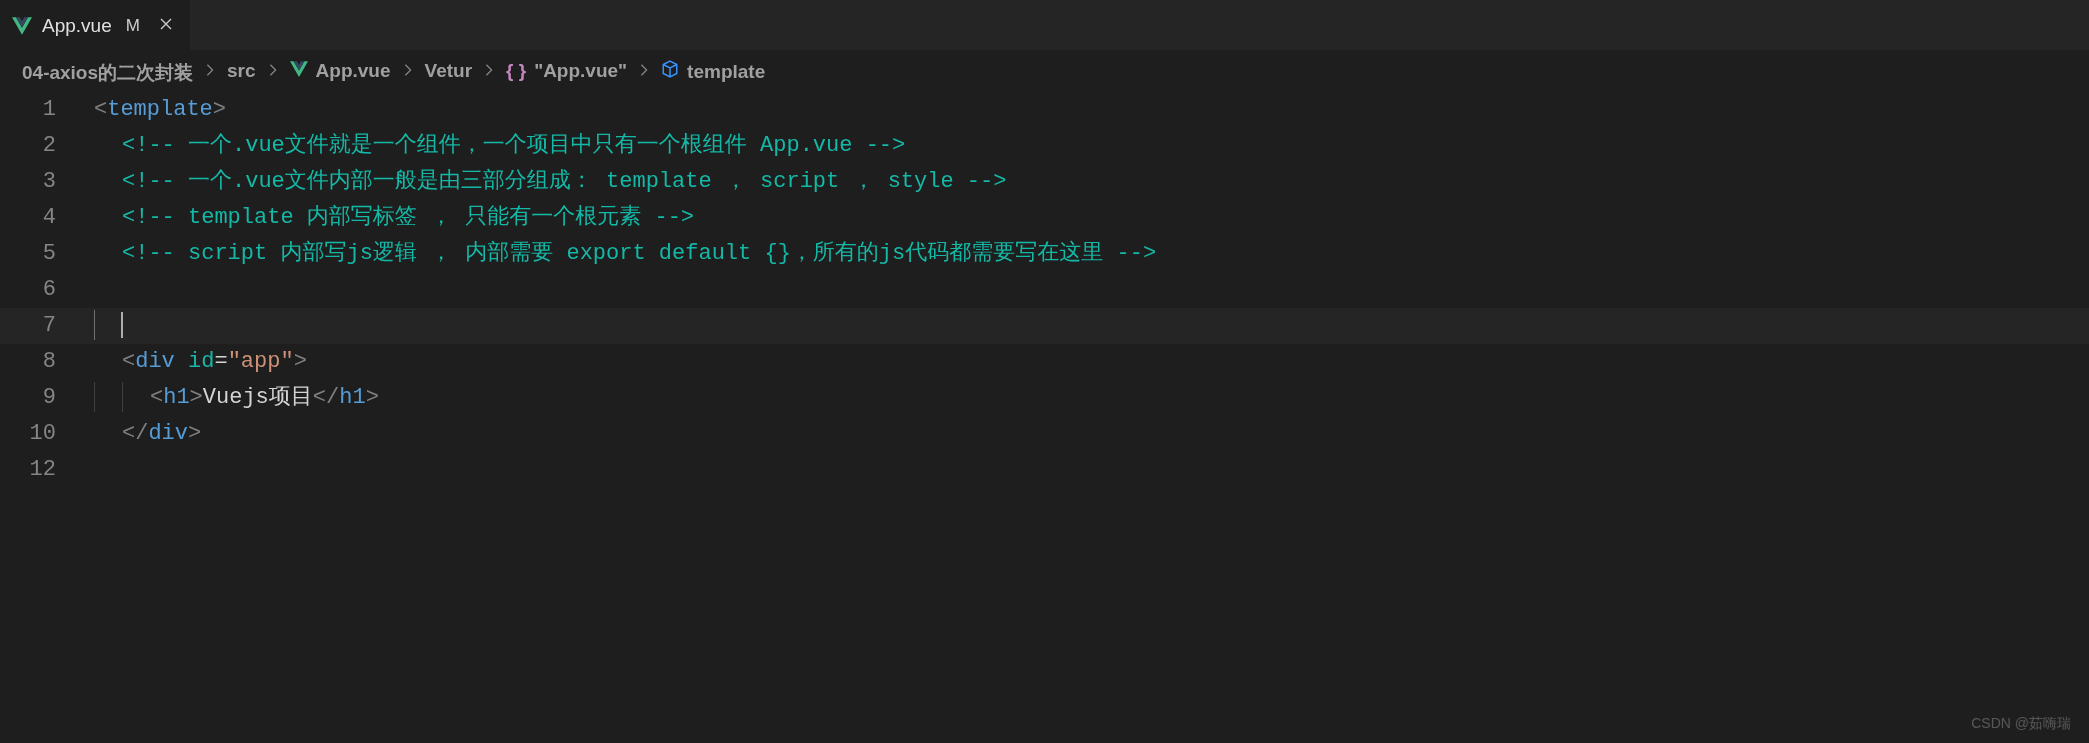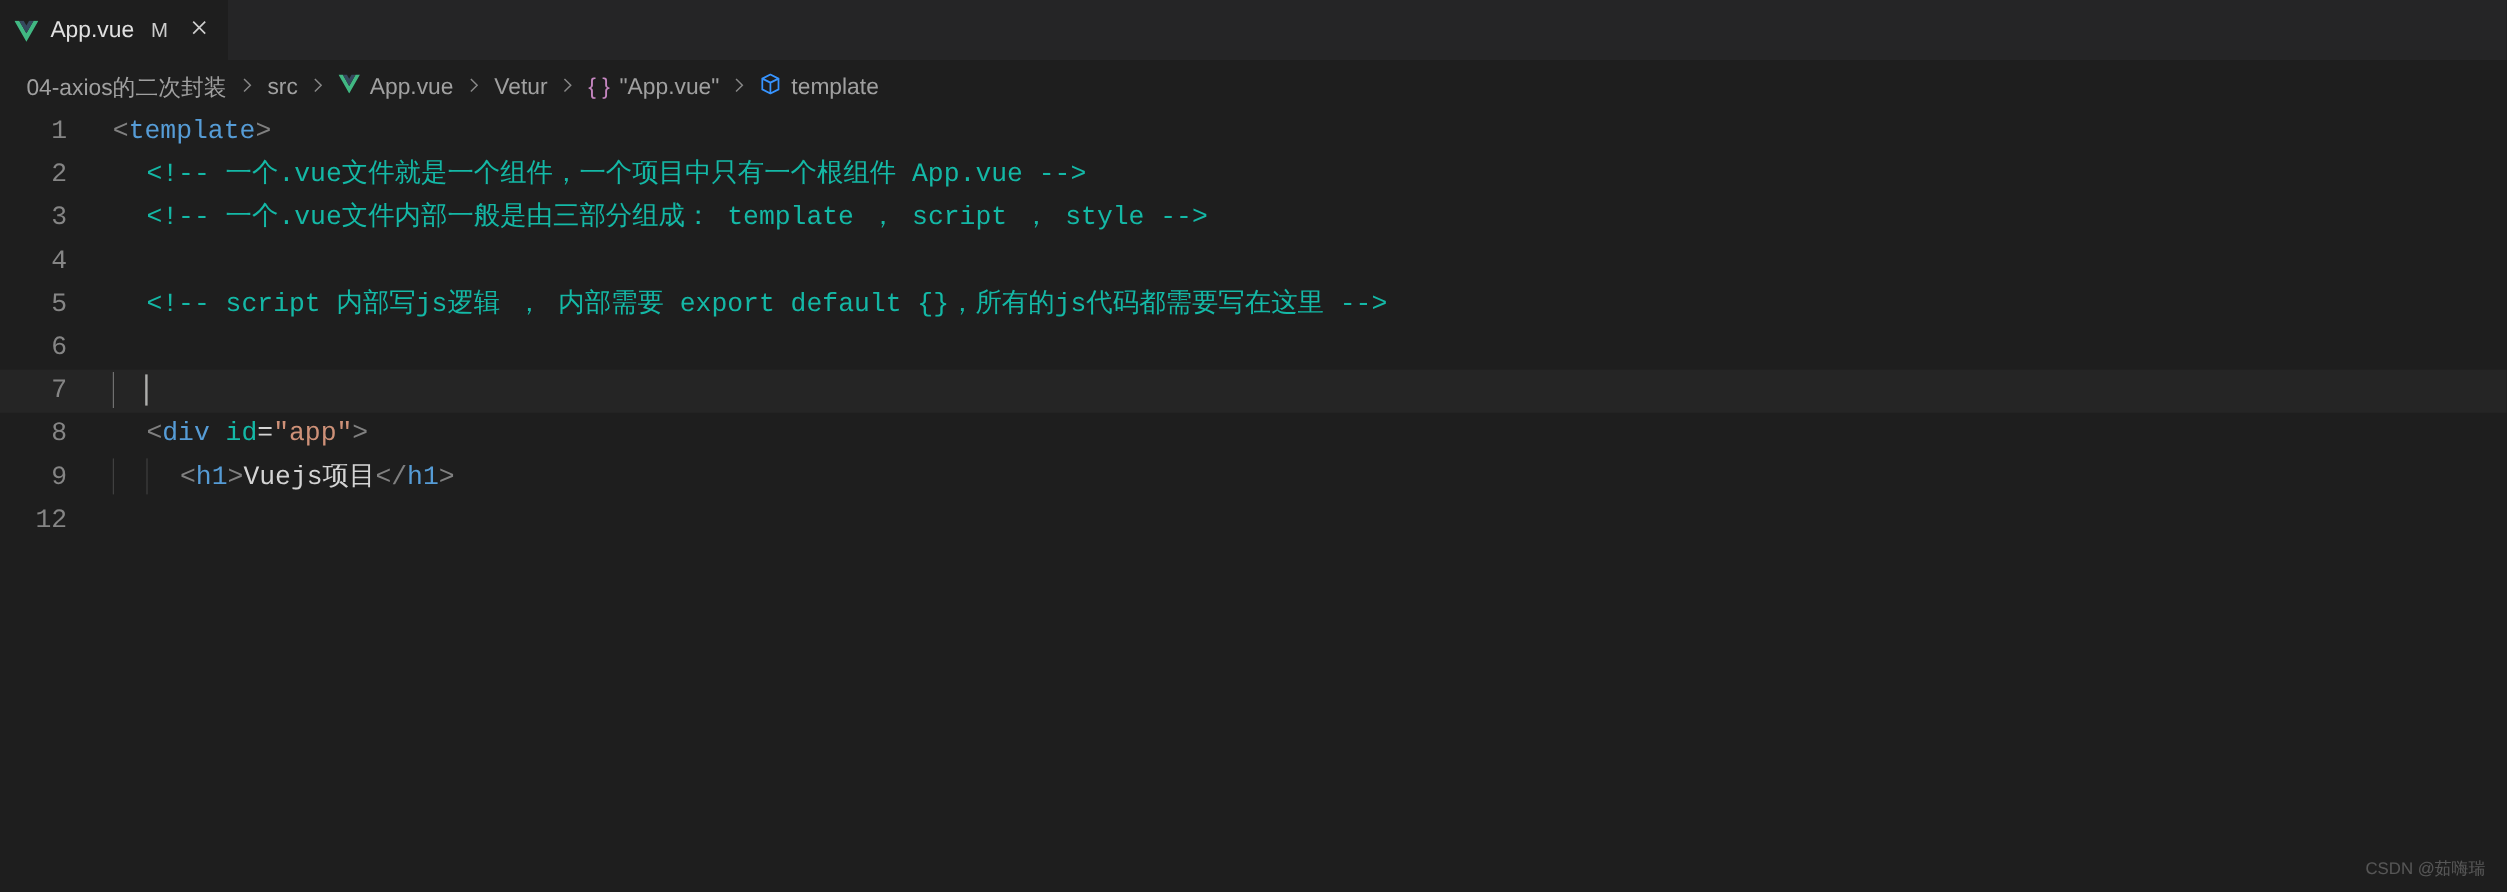--- a/index.html
+++ b/index.html
@@ -35,27 +35,28 @@
     font-size: 17px;
     padding-left: 4px;
   }
   .close-icon {
     color: #ccc;
     padding-left: 8px;
     padding-right: 4px;
   }
   .breadcrumb {
     display: flex;
-    align-items: center;
+    align-items: flex-start;
     flex-wrap: wrap;
     padding: 10px 22px 6px;
     font-family: -apple-system, BlinkMacSystemFont, 'Segoe UI', sans-serif;
     font-size: 19px;
     color: #a0a0a0;
     gap: 10px;
+    font-weight: bold;
   }
   .breadcrumb .sep { color: #888; }
   .breadcrumb .item { display: flex; align-items: center; gap: 8px; }
   .brace-icon { color: #c586c0; }
   .editor {
     position: relative;
     font-size: 22px;
     line-height: 36px;
   }
   .line {
@@ -199,20 +200,21 @@
       <div class="code"><span class="indent-space"></span><span class="c-cmt">&lt;!-- 一个.vue文件就是一个组件，一个项目中只有一个根组件 App.vue --&gt;</span></div>
     </div>
     <div class="line">
       <div class="gutter">3</div>
       <div class="marker changed"></div>
       <div class="code"><span class="indent-space"></span><span class="c-cmt">&lt;!-- 一个.vue文件内部一般是由三部分组成： template ， script ， style --&gt;</span></div>
     </div>
     <div class="line">
       <div class="gutter">4</div>
       <div class="marker changed"></div>
+      <div class="code"><span class="indent-space"></span><span class="c-cmt">&lt;!-- template 内部写标签 ， 只能有一个根元素 --&gt;</span></div>
     </div>
     <div class="line">
       <div class="gutter">5</div>
       <div class="marker changed"></div>
       <div class="code"><span class="indent-space"></span><span class="c-cmt">&lt;!-- script 内部写js逻辑 ， 内部需要 export default {}，所有的js代码都需要写在这里 --&gt;</span></div>
     </div>
     <div class="line">
       <div class="gutter">6</div>
       <div class="marker changed"></div>
     </div>
@@ -225,19 +227,24 @@
       <div class="gutter">8</div>
       <div class="marker "></div>
       <div class="code"><span class="indent-space"></span><span class="c-punct">&lt;</span><span class="c-tag">div</span><span class="c-txt"> </span><span class="c-attr">id</span><span class="c-txt">=</span><span class="c-str">"app"</span><span class="c-punct">&gt;</span></div>
     </div>
     <div class="line">
       <div class="gutter">9</div>
       <div class="marker modified"></div>
       <div class="code"><span class="indent-guide"></span><span class="indent-guide"></span><span class="c-punct">&lt;</span><span class="c-tag">h1</span><span class="c-punct">&gt;</span><span class="c-txt">Vuejs项目</span><span class="c-punct">&lt;/</span><span class="c-tag">h1</span><span class="c-punct">&gt;</span></div>
     </div>
     <div class="line">
+      <div class="gutter">10</div>
+      <div class="marker "></div>
+      <div class="code"><span class="indent-space"></span><span class="c-punct">&lt;/</span><span class="c-tag">div</span><span class="c-punct">&gt;</span></div>
+    </div>
+    <div class="line">
       <div class="gutter">12</div>
       <div class="marker "></div>
       <div class="code"></div>
     </div>
   </div>
 
 <div class="watermark">CSDN @茹嗨瑞</div>
 
 </body></html>

